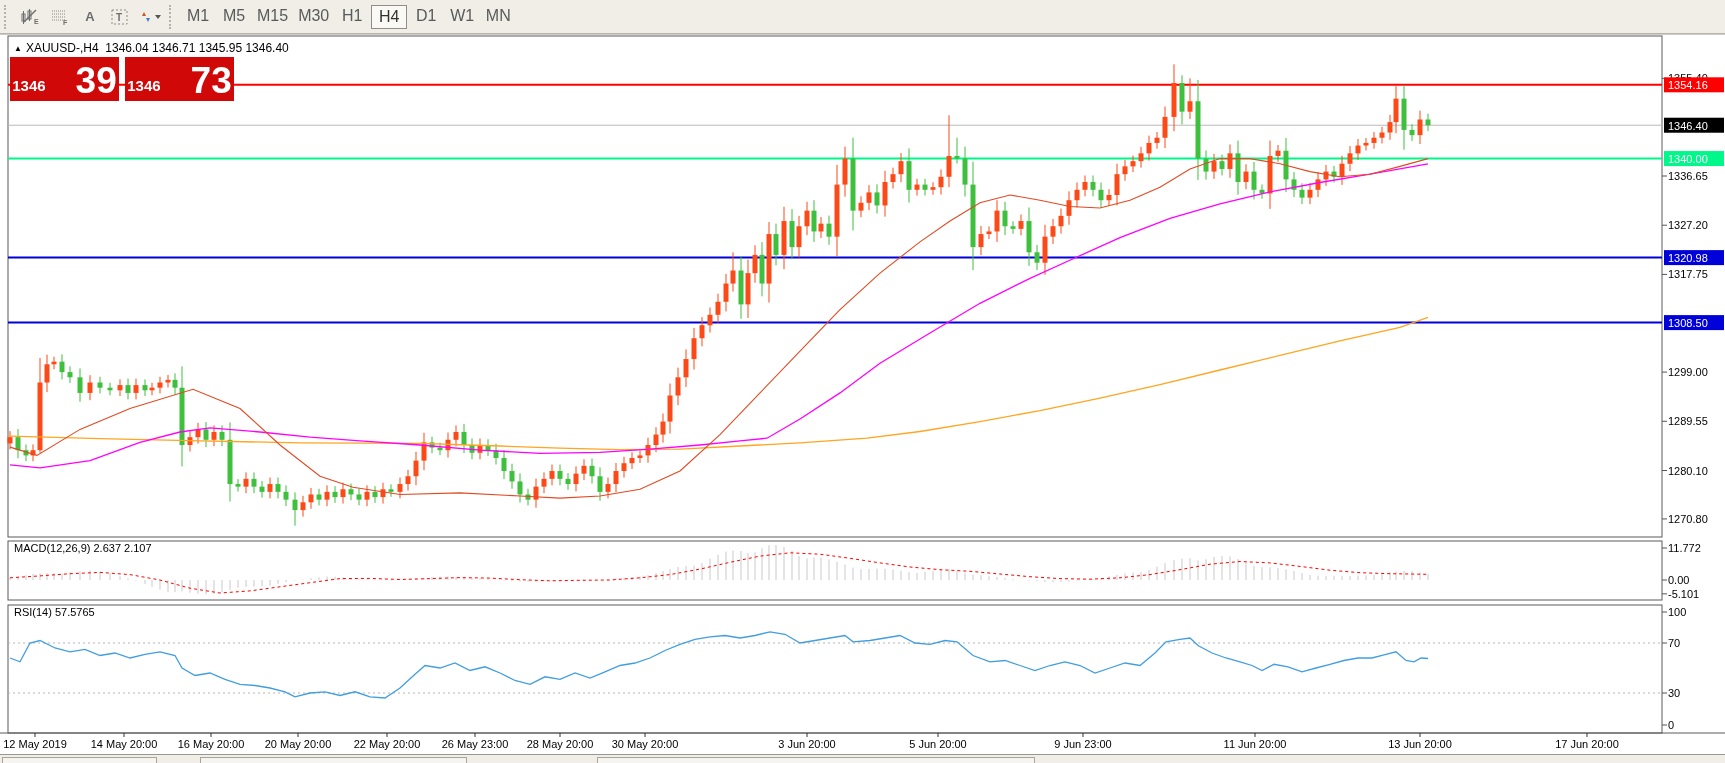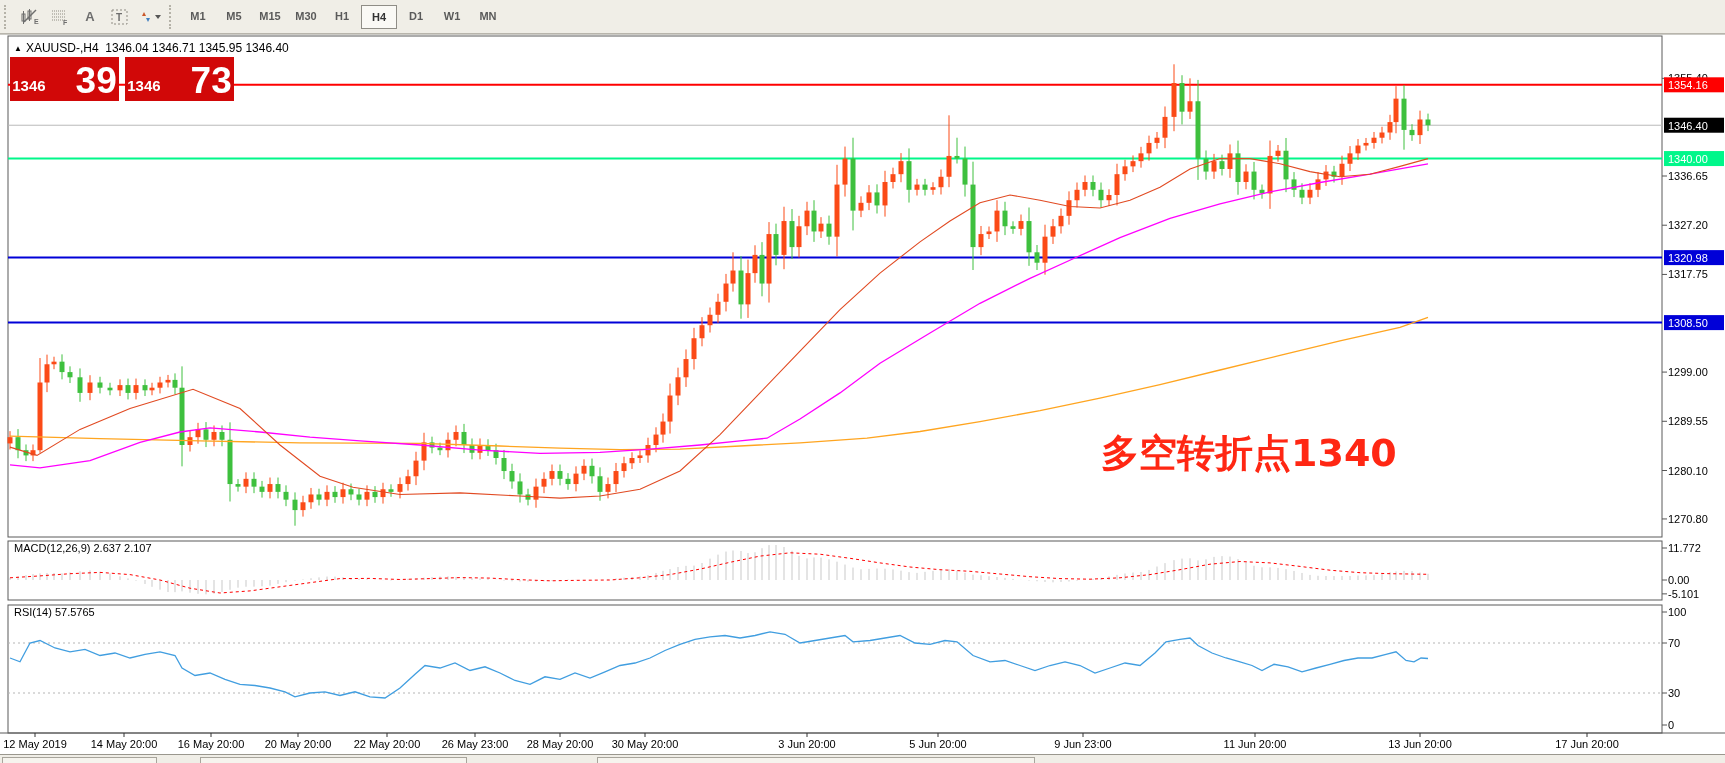--- a/index.html
+++ b/index.html
@@ -5,21 +5,21 @@
   html,body{margin:0;padding:0;background:#fff;}
   #screen{position:relative;width:1725px;height:763px;background:#ffffff;overflow:hidden;
           font-family:"Liberation Sans",sans-serif;}
   
   #toolbar{position:absolute;left:0;top:0;width:1725px;height:33px;background:#f0eee7;
            border-bottom:1px solid #b8b5ac;display:flex;align-items:center;}
   .grip{width:5px;height:24px;margin:0 4px;border-left:2px dotted #b5b2a8;}
   .tool-icon{width:26px;height:24px;margin:0 2px;display:flex;align-items:center;justify-content:center;
              color:#6e6e6e;font-size:13px;font-weight:bold;}
   .tf-btn{min-width:26px;height:22px;padding:0 4px;margin:0 1px;display:flex;align-items:center;justify-content:center;
-          color:#5a5a5a;font-size:11px;font-weight:bold;text-align:center;}
+          color:#5a5a5a;font-size:16px;font-weight:normal;text-align:center;}
   .tf-btn.active{background:#faf9f5;border:1px solid #8f8d86;color:#333;}
   
   #chart-svg{position:absolute;left:0;top:0;}
   #symbol-header{position:absolute;left:14px;top:41px;font-size:12px;color:#000;}
   #symbol-header .tri{font-size:8px;vertical-align:1px;margin-right:4px;}
   
   #trade-panel{position:absolute;left:10px;top:57px;width:274px;}
   #tp-row1{display:flex;height:23px;}
   .tp-btn{background:#d10808;color:#fff;font-weight:bold;font-size:13px;display:flex;
           align-items:center;justify-content:center;border-bottom:2px solid #fff;}
@@ -735,21 +735,20 @@
         <span class="small">1346</span>
         <span class="big">39</span>
       </div>
       <div class="big-quote" id="buy-quote">
         <span class="small">1346</span>
         <span class="big">73</span>
       </div>
     </div>
   </div>
 
-  <div id="annotation" style="color: rgb(255, 39, 19);">多空转折点1340</div>
 
   <div id="bottom-strip">
     <div class="tab-box" style="left:2px;width:153px;"></div>
     <div class="tab-box" style="left:200px;width:265px;"></div>
     <div class="tab-box" style="left:597px;width:436px;"></div>
   </div>
 
 </div>
 
 </body></html>

